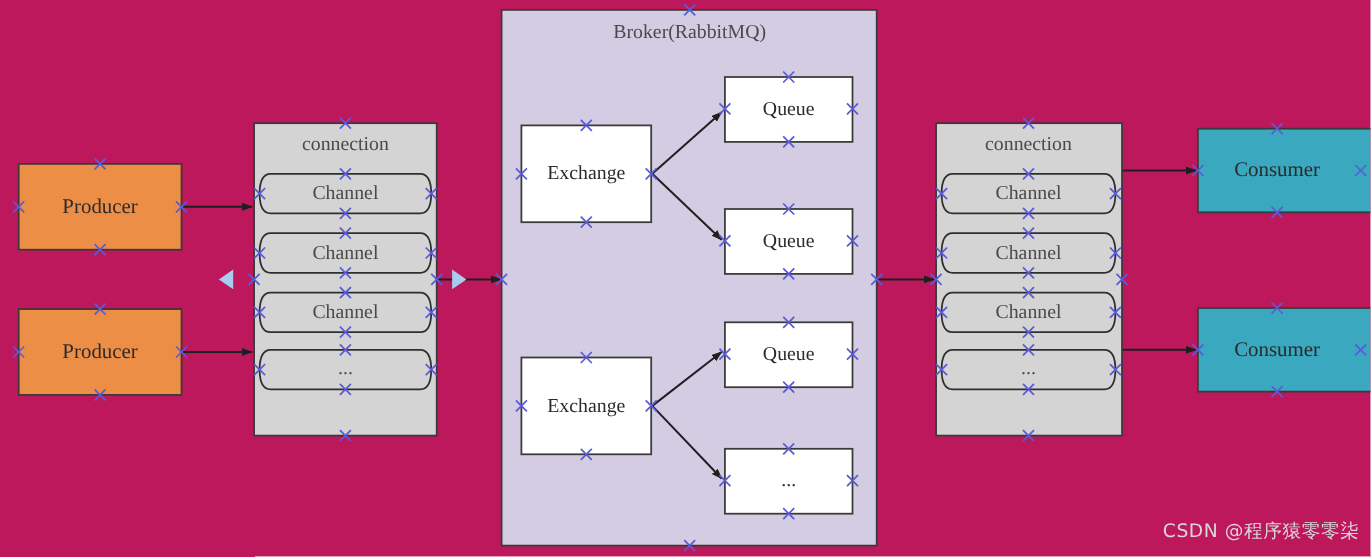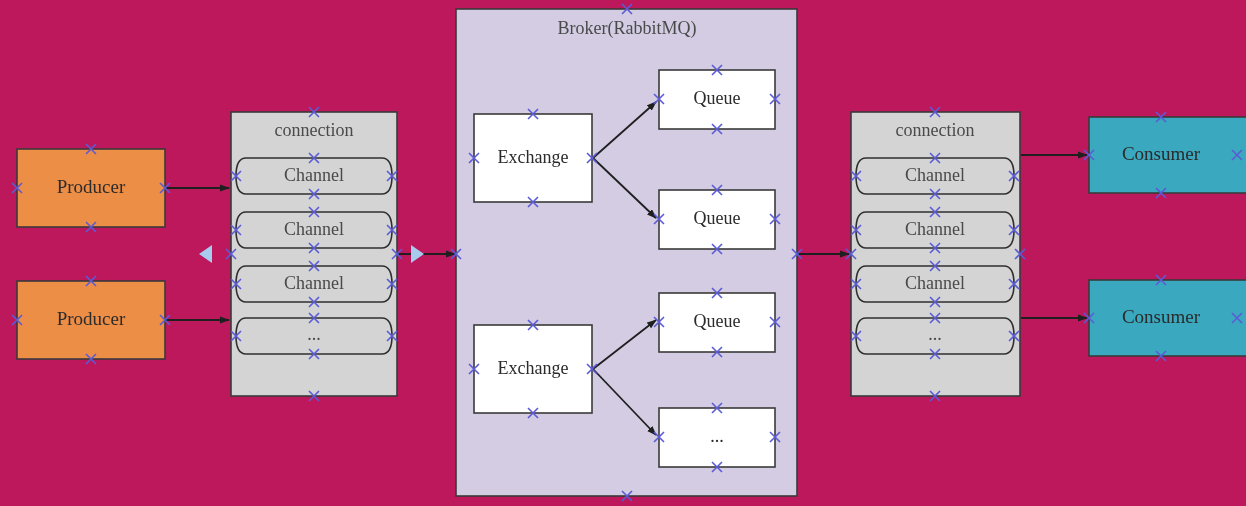--- a/index.html
+++ b/index.html
@@ -277,13 +277,14 @@
       <path d="M1084,150 l10,10 M1094,150 l-10,10"></path>
       <path d="M1232,150 l10,10 M1242,150 l-10,10"></path>
 
       <path d="M1156,275 l10,10 M1166,275 l-10,10"></path>
       <path d="M1156,351 l10,10 M1166,351 l-10,10"></path>
       <path d="M1084,313 l10,10 M1094,313 l-10,10"></path>
       <path d="M1232,313 l10,10 M1242,313 l-10,10"></path>
     </g>
   </svg>
 
+  <div class="watermark">CSDN @程序猿零零柒</div>
 </div>
 
 </body></html>

